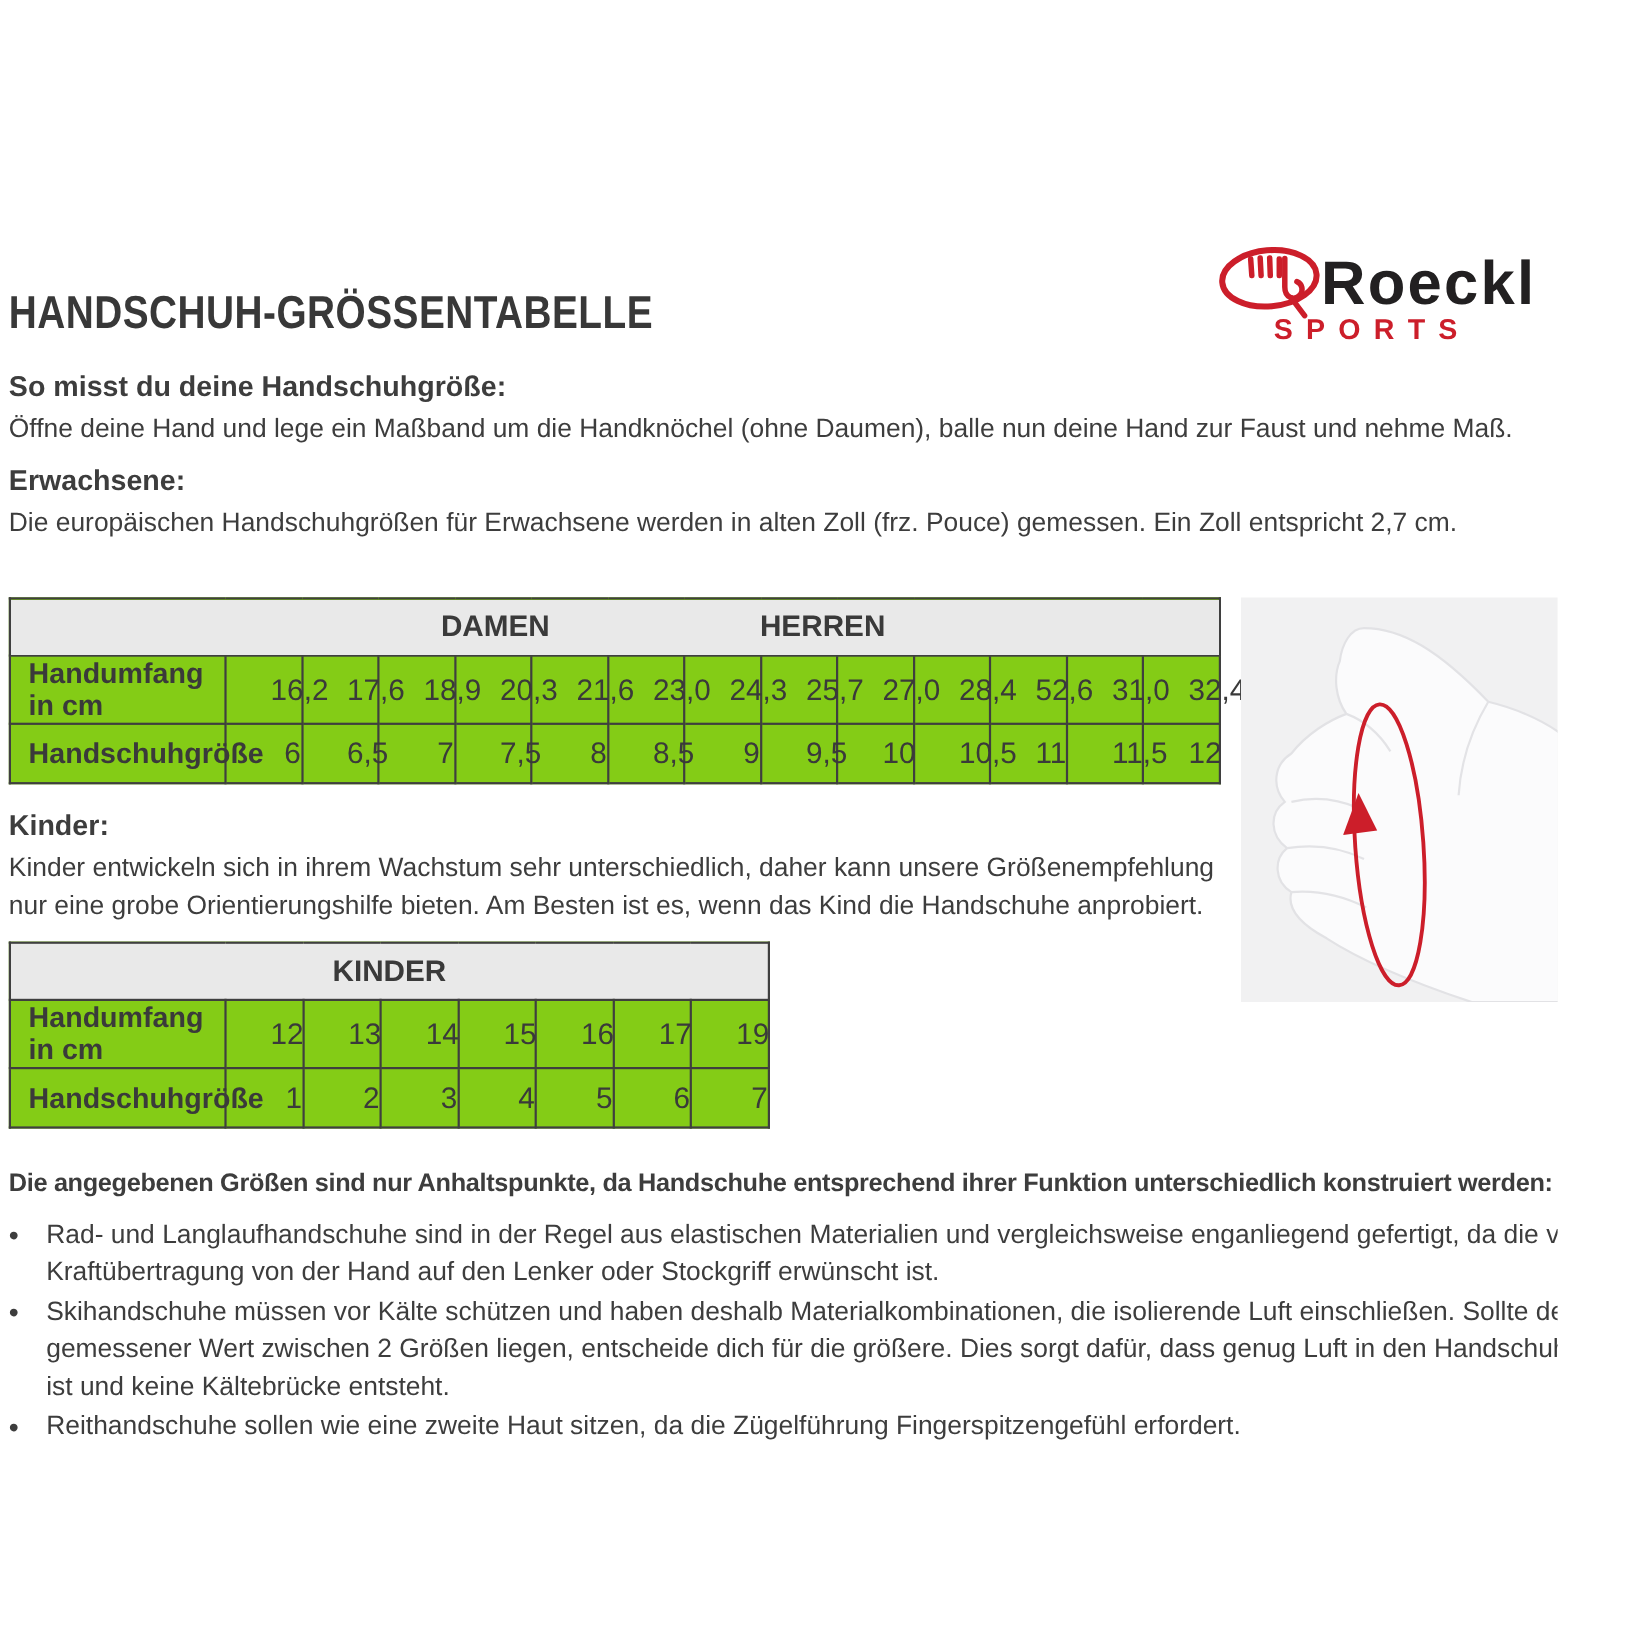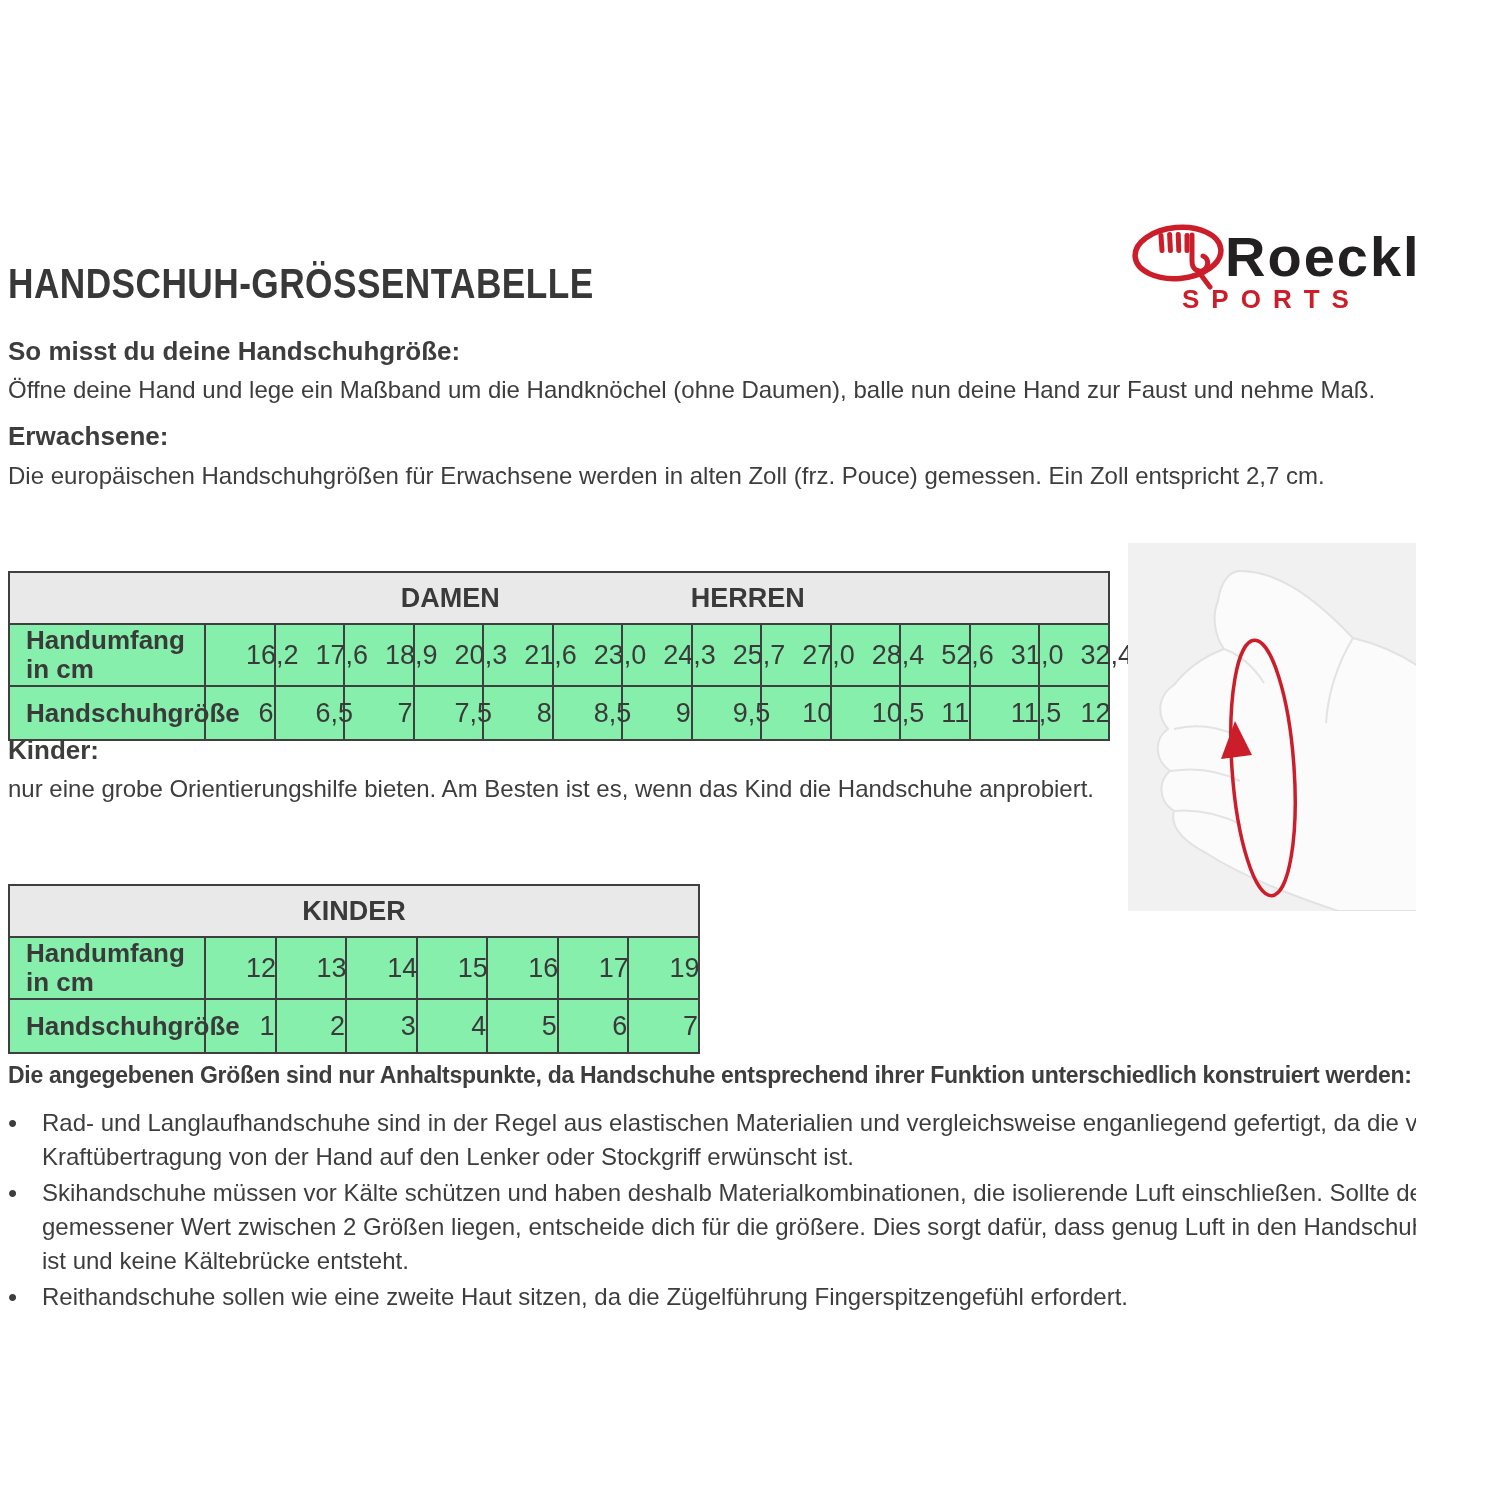--- a/index.html
+++ b/index.html
@@ -4,21 +4,21 @@
 <style>
   html,body{margin:0;padding:0;background:#ffffff;}
   .page{position:relative;width:1416px;height:1500px;background:#ffffff;overflow:hidden;
         font-family:"Liberation Sans",sans-serif;color:#3d3d3d;}
   .abs{position:absolute;}
   .page-title{left:8px;top:260px;font-size:42px;font-weight:bold;color:#383838;
               transform:scaleX(0.84);transform-origin:0 0;white-space:nowrap;letter-spacing:0.5px;}
   .h-bold{font-size:26px;font-weight:bold;line-height:30px;white-space:nowrap;}
   .body-line{font-size:24px;line-height:35px;white-space:nowrap;}
   
-  table{border-collapse:collapse;table-layout:fixed;background:#86efac;margin-top:28px;}
+  table{border-collapse:collapse;table-layout:fixed;background:#84cc16;}
   th,td{border:2px solid #3f3f3f;padding:0;}
   .group-hdr{background:#e9e9e9;height:50px;position:relative;}
   .group-hdr span{position:absolute;top:50%;transform:translate(-50%,-50%);
                   font-size:27px;font-weight:bold;color:#3a3a3a;white-space:nowrap;}
   .kids-hdr{background:#e9e9e9;height:50px;text-align:center;
             font-size:27px;font-weight:bold;color:#3a3a3a;}
   .rlabel{text-align:left;padding-left:16px;font-size:26px;font-weight:bold;color:#3a3a3a;line-height:29px;}
   .vcell{text-align:right;font-size:27px;font-weight:normal;color:#3a3a3a;padding-left:40px;}
   .row-umfang th,.row-umfang td{height:60px;}
   .row-groesse th,.row-groesse td{height:52px;}
@@ -30,21 +30,21 @@
   .bullets .btxt{flex:1;font-size:24px;line-height:34px;}
   .figure{left:1128px;top:543px;}
 </style>
 </head>
 <body>
 
 <div class="page">
 
   <div class="abs page-title">HANDSCHUH-GRÖSSENTABELLE</div>
 
-  <div class="abs" style="left:1128px;top:220px;width:366px;height:94px;">
+  <div class="abs" style="left:1104px;top:220px;width:366px;height:94px;">
     <svg width="366" height="94" viewBox="0 0 366 94">
       <g>
         <ellipse cx="50" cy="33" rx="43" ry="25.5" fill="none" stroke="#cc1e2a" stroke-width="5.5" transform="rotate(-5 50 33)"></ellipse>
         <g fill="#cc1e2a">
           <rect x="31" y="13" width="5" height="20" rx="2.2" transform="rotate(-4 33 23)"></rect>
           <rect x="39.5" y="12" width="5" height="21" rx="2.2" transform="rotate(-3 42 22)"></rect>
           <rect x="48" y="12" width="5" height="21" rx="2.2" transform="rotate(-2 50 22)"></rect>
           <rect x="56.5" y="13" width="5" height="20" rx="2.2"></rect>
         </g>
         <path d="M64,15 L64,41 C64,51 73,54 78,48 C81,44 80,38 75,36" fill="none" stroke="#cc1e2a" stroke-width="5" stroke-linecap="round"></path>
@@ -111,20 +111,21 @@
         <td class="vcell">11</td>
         <td class="vcell">11,5</td>
         <td class="vcell">12</td>
       </tr>
     </tbody>
       </table>
   </div>
 
   <div class="abs h-bold" style="left:8px;top:735px;">Kinder:</div>
   <div class="abs" style="left:8px;top:771px;">
+    <div class="body-line">Kinder entwickeln sich in ihrem Wachstum sehr unterschiedlich, daher kann unsere Größenempfehlung</div>
     <div class="body-line">nur eine grobe Orientierungshilfe bieten. Am Besten ist es, wenn das Kind die Handschuhe anprobiert.</div>
   </div>
 
   <div class="abs" style="left:8px;top:856px;border-radius:22px;">
     <table style="width:692px;">
       <colgroup>
           <col style="width:196px;">
           <col span="7">
         </colgroup>
       <tbody>

